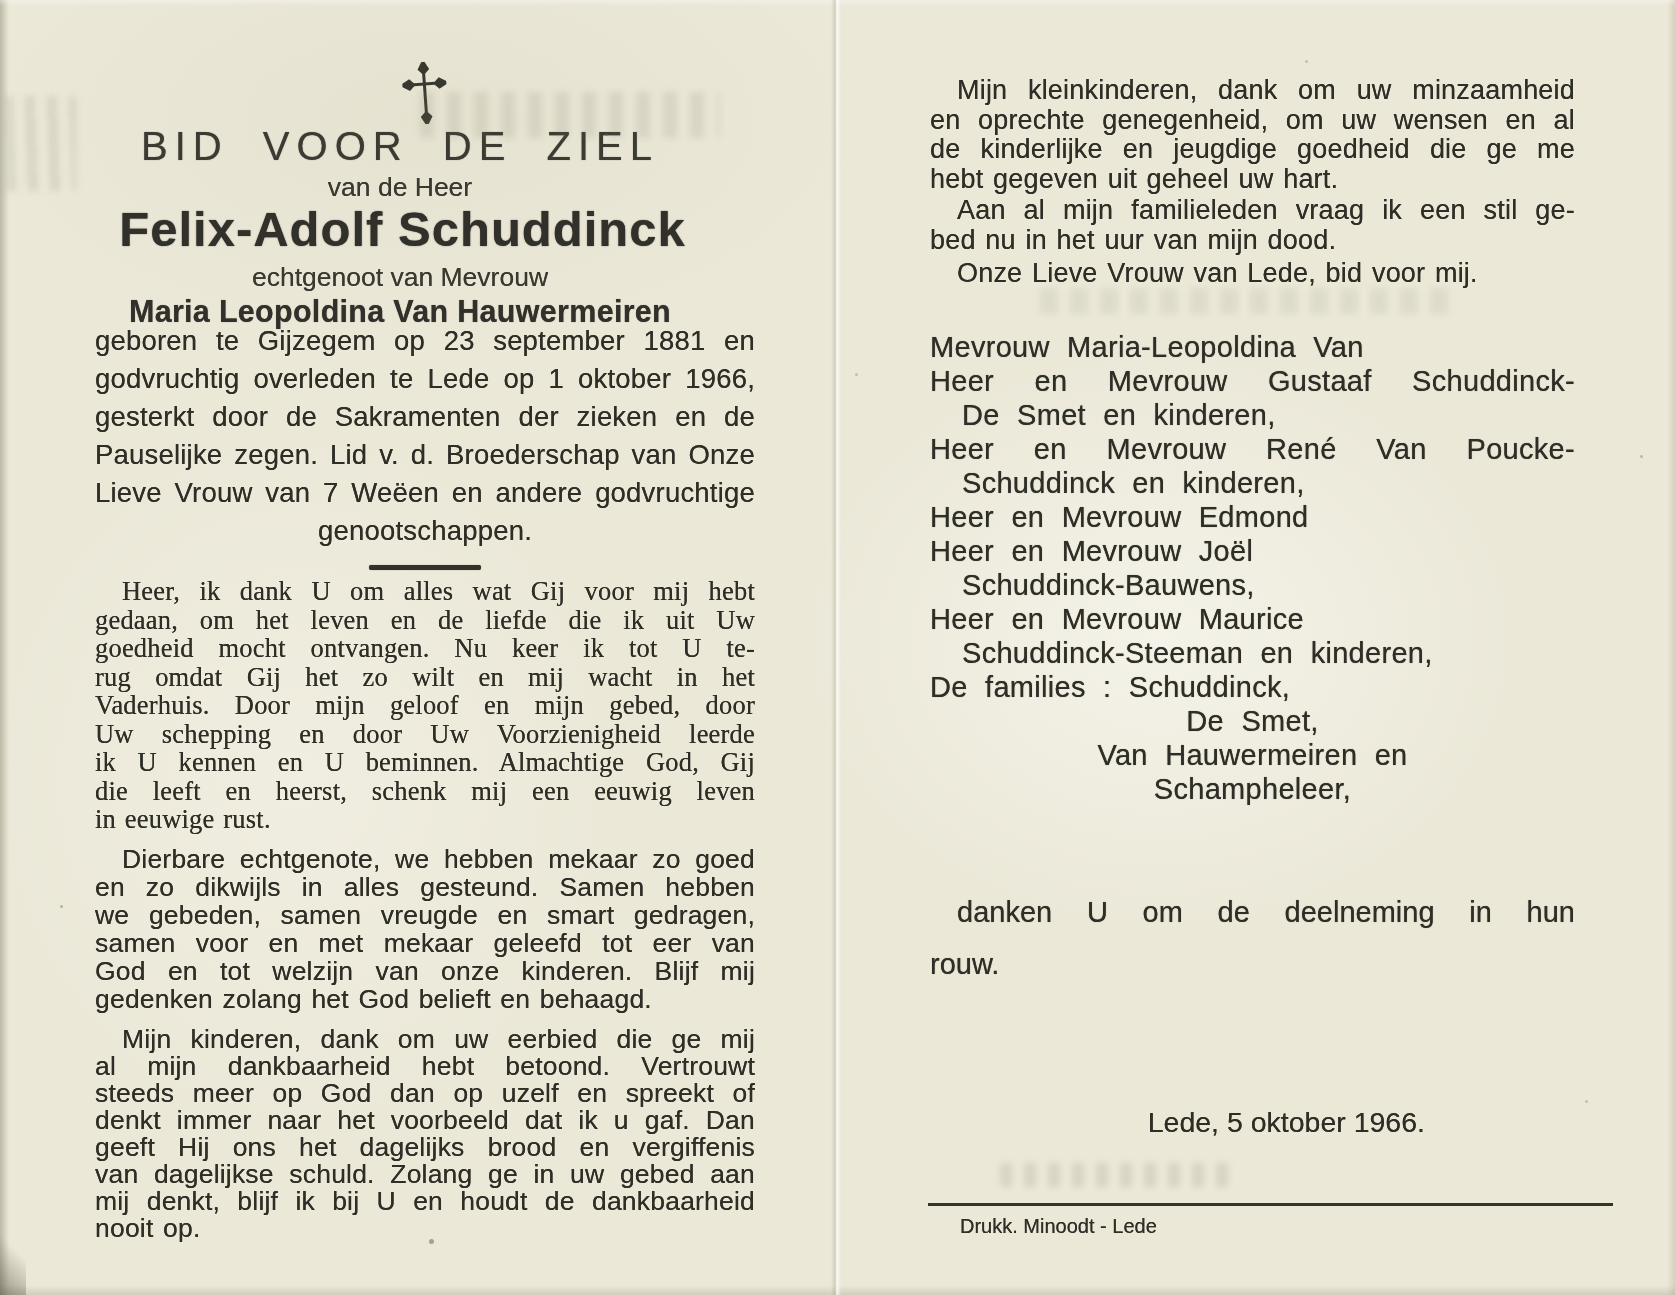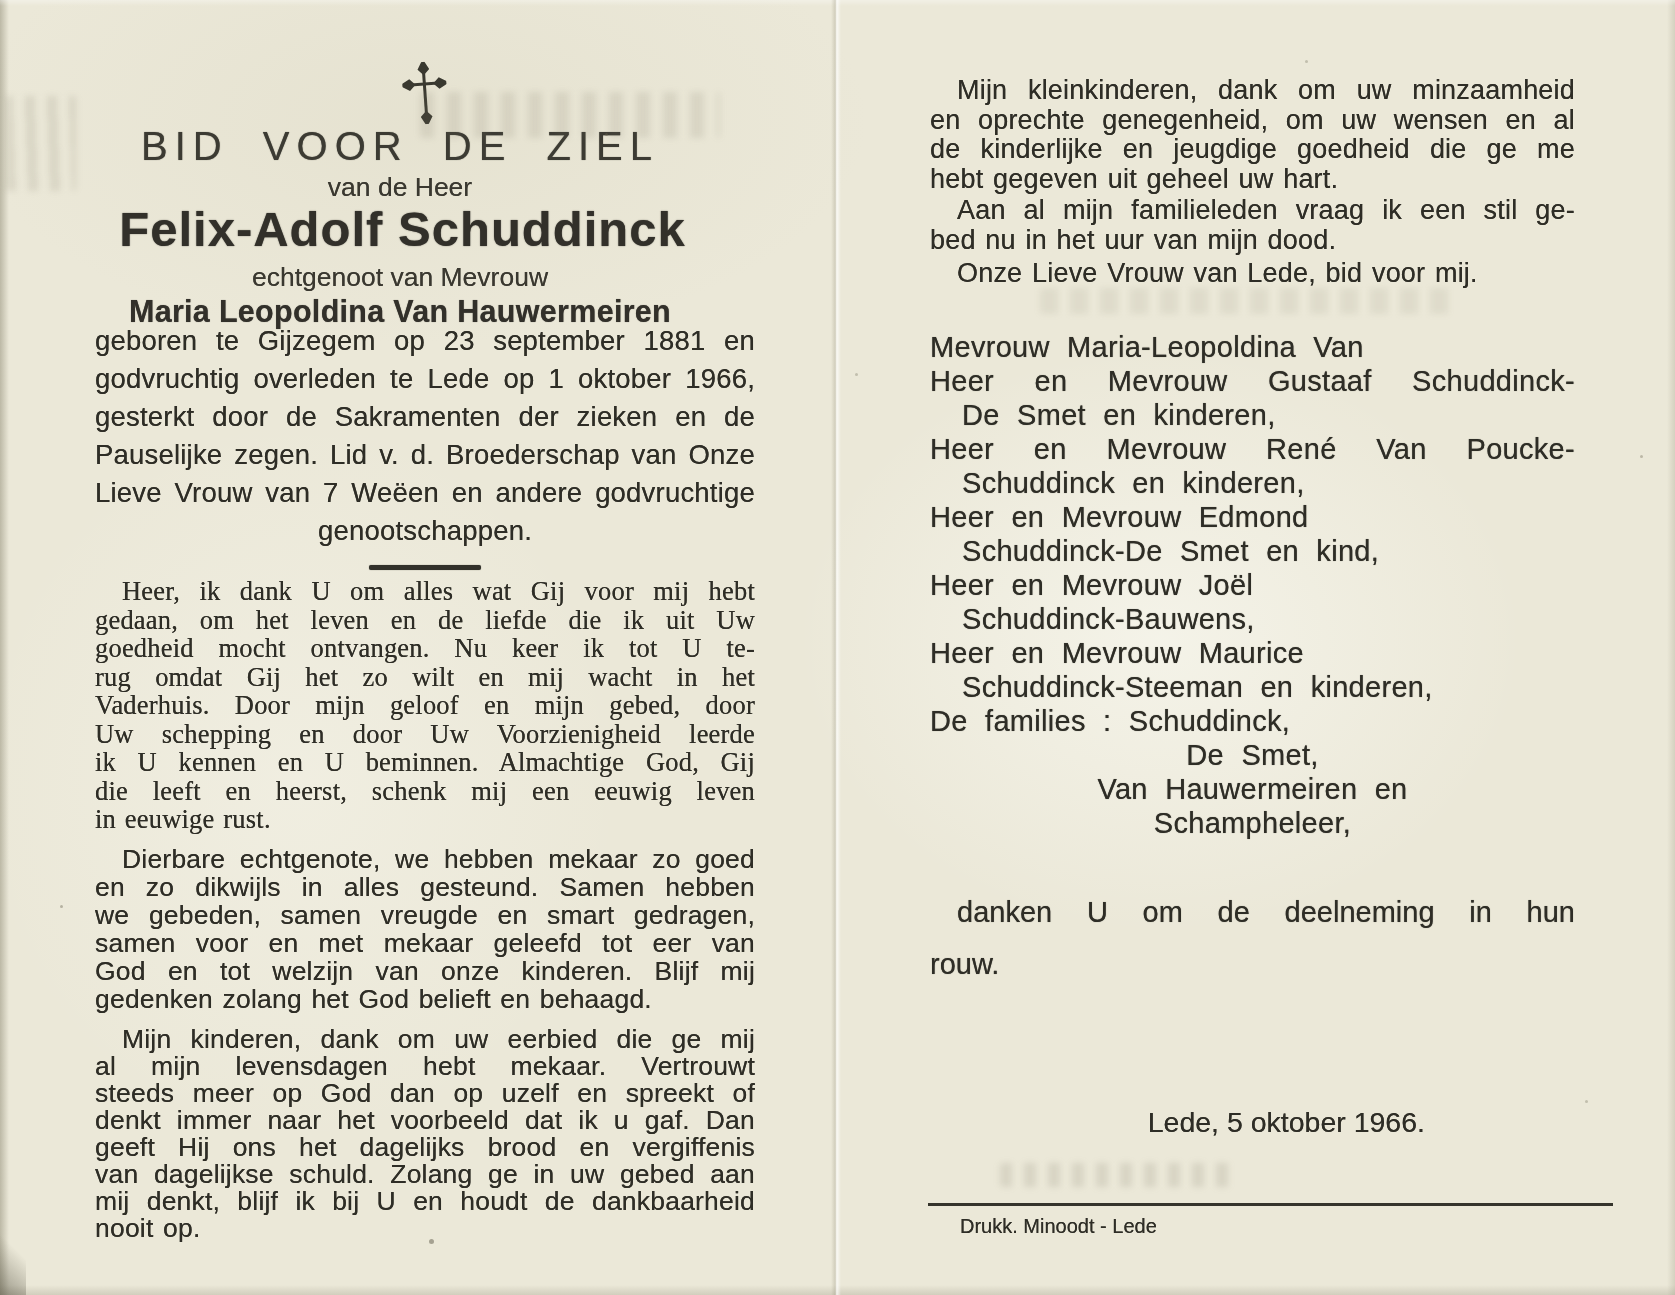--- a/index.html
+++ b/index.html
@@ -146,21 +146,21 @@
       <div class="line jl fi">Dierbare echtgenote, we hebben mekaar zo goed</div>
       <div class="line jl">en zo dikwijls in alles gesteund.  Samen hebben</div>
       <div class="line jl">we gebeden, samen vreugde en smart gedragen,</div>
       <div class="line jl">samen voor en met mekaar geleefd tot eer van</div>
       <div class="line jl">God en tot welzijn van onze kinderen.  Blijf mij</div>
       <div class="line ll">gedenken zolang het God belieft en behaagd.</div>
     </div>
 
     <div class="blk bodytxt p3">
       <div class="line jl fi">Mijn kinderen, dank om uw eerbied die ge mij</div>
-      <div class="line jl">al mijn levensdagen hebt mekaar.  Vertrouwt</div>
+      <div class="line jl">al mijn dankbaarheid hebt betoond.  Vertrouwt</div>
       <div class="line jl">steeds meer op God dan op uzelf en spreekt of</div>
       <div class="line jl">denkt immer naar het voorbeeld dat ik u gaf. Dan</div>
       <div class="line jl">geeft Hij ons het dagelijks brood en vergiffenis</div>
       <div class="line jl">van dagelijkse schuld. Zolang ge in uw gebed aan</div>
       <div class="line jl">mij denkt, blijf ik bij U en houdt de dankbaarheid</div>
       <div class="line ll">nooit op.</div>
     </div>
   </div>
 
   <div class="page page-right">
@@ -181,21 +181,20 @@
       <div class="line ll fi">Onze Lieve Vrouw van Lede, bid voor mij.</div>
     </div>
 
     <div class="blk family">
       <div class="line ll">Mevrouw Maria-Leopoldina Van</div>
       <div class="line jl">Heer en Mevrouw Gustaaf Schuddinck-</div>
       <div class="line ll ind1">De Smet en kinderen,</div>
       <div class="line jl">Heer en Mevrouw René Van Poucke-</div>
       <div class="line ll ind1">Schuddinck en kinderen,</div>
       <div class="line ll">Heer en Mevrouw Edmond</div>
-      <div class="line ll ind1">Schuddinck-De Smet en kind,</div>
       <div class="line ll">Heer en Mevrouw Joël</div>
       <div class="line ll ind1">Schuddinck-Bauwens,</div>
       <div class="line ll">Heer en Mevrouw Maurice</div>
       <div class="line ll ind1">Schuddinck-Steeman en kinderen,</div>
       <div class="line ll">De families : Schuddinck,</div>
       <div class="line cl">De Smet,</div>
       <div class="line cl">Van Hauwermeiren en</div>
       <div class="line cl">Schampheleer,</div>
     </div>
 

